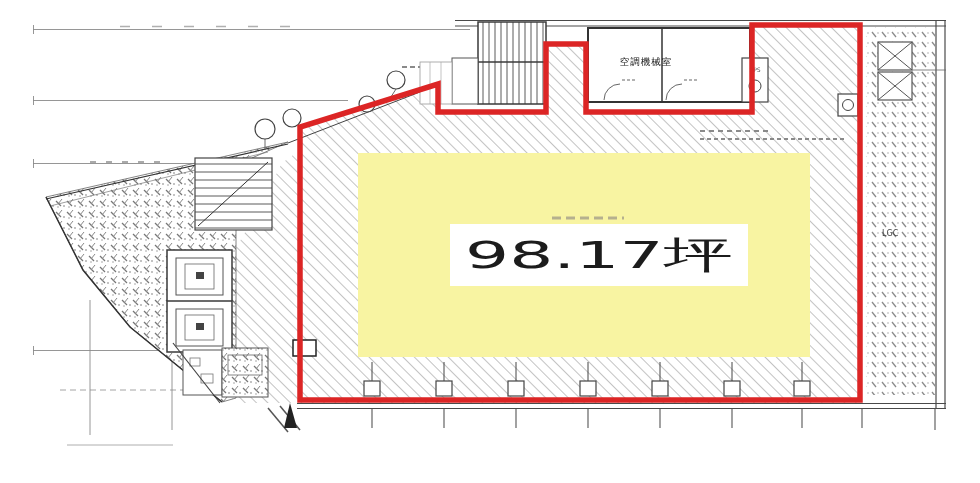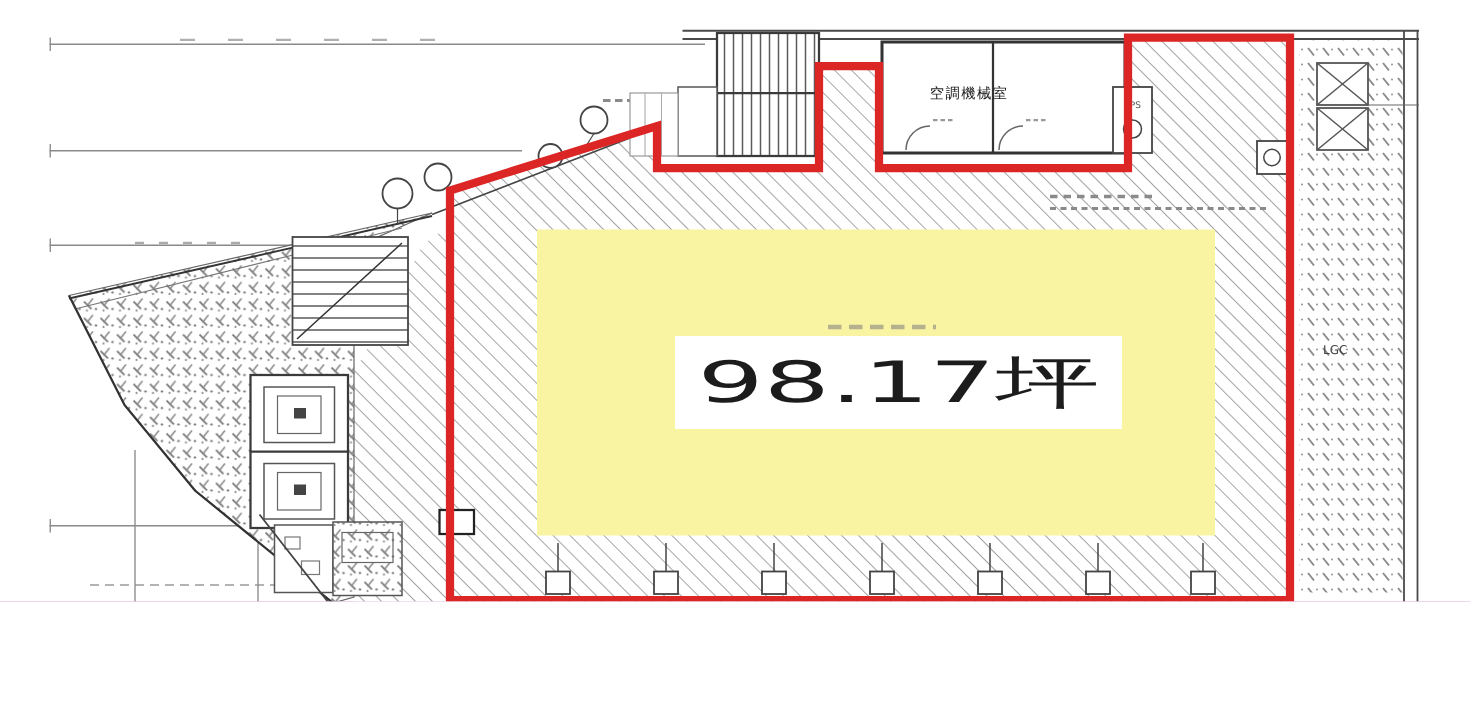--- a/index.html
+++ b/index.html
@@ -1,16 +1,16 @@
 <!DOCTYPE html>
 <html><head>
 <meta charset="utf-8">
 <style>
   html,body{margin:0;padding:0;background:#fff;}
-  #stage{position:relative;width:980px;height:401px;background:#a21caf;overflow:hidden;
+  #stage{position:relative;width:980px;height:483px;background:#a21caf;overflow:hidden;
          font-family:"DejaVu Sans","Liberation Sans",sans-serif;}
   svg{display:block;}
   text{font-family:"DejaVu Sans","Liberation Sans",sans-serif;}
   .area-label-text{font-weight:500;}
 </style>
 </head>
 <body>
 
 <div id="stage">
 <svg width="980" height="483" viewBox="0 0 980 483">

